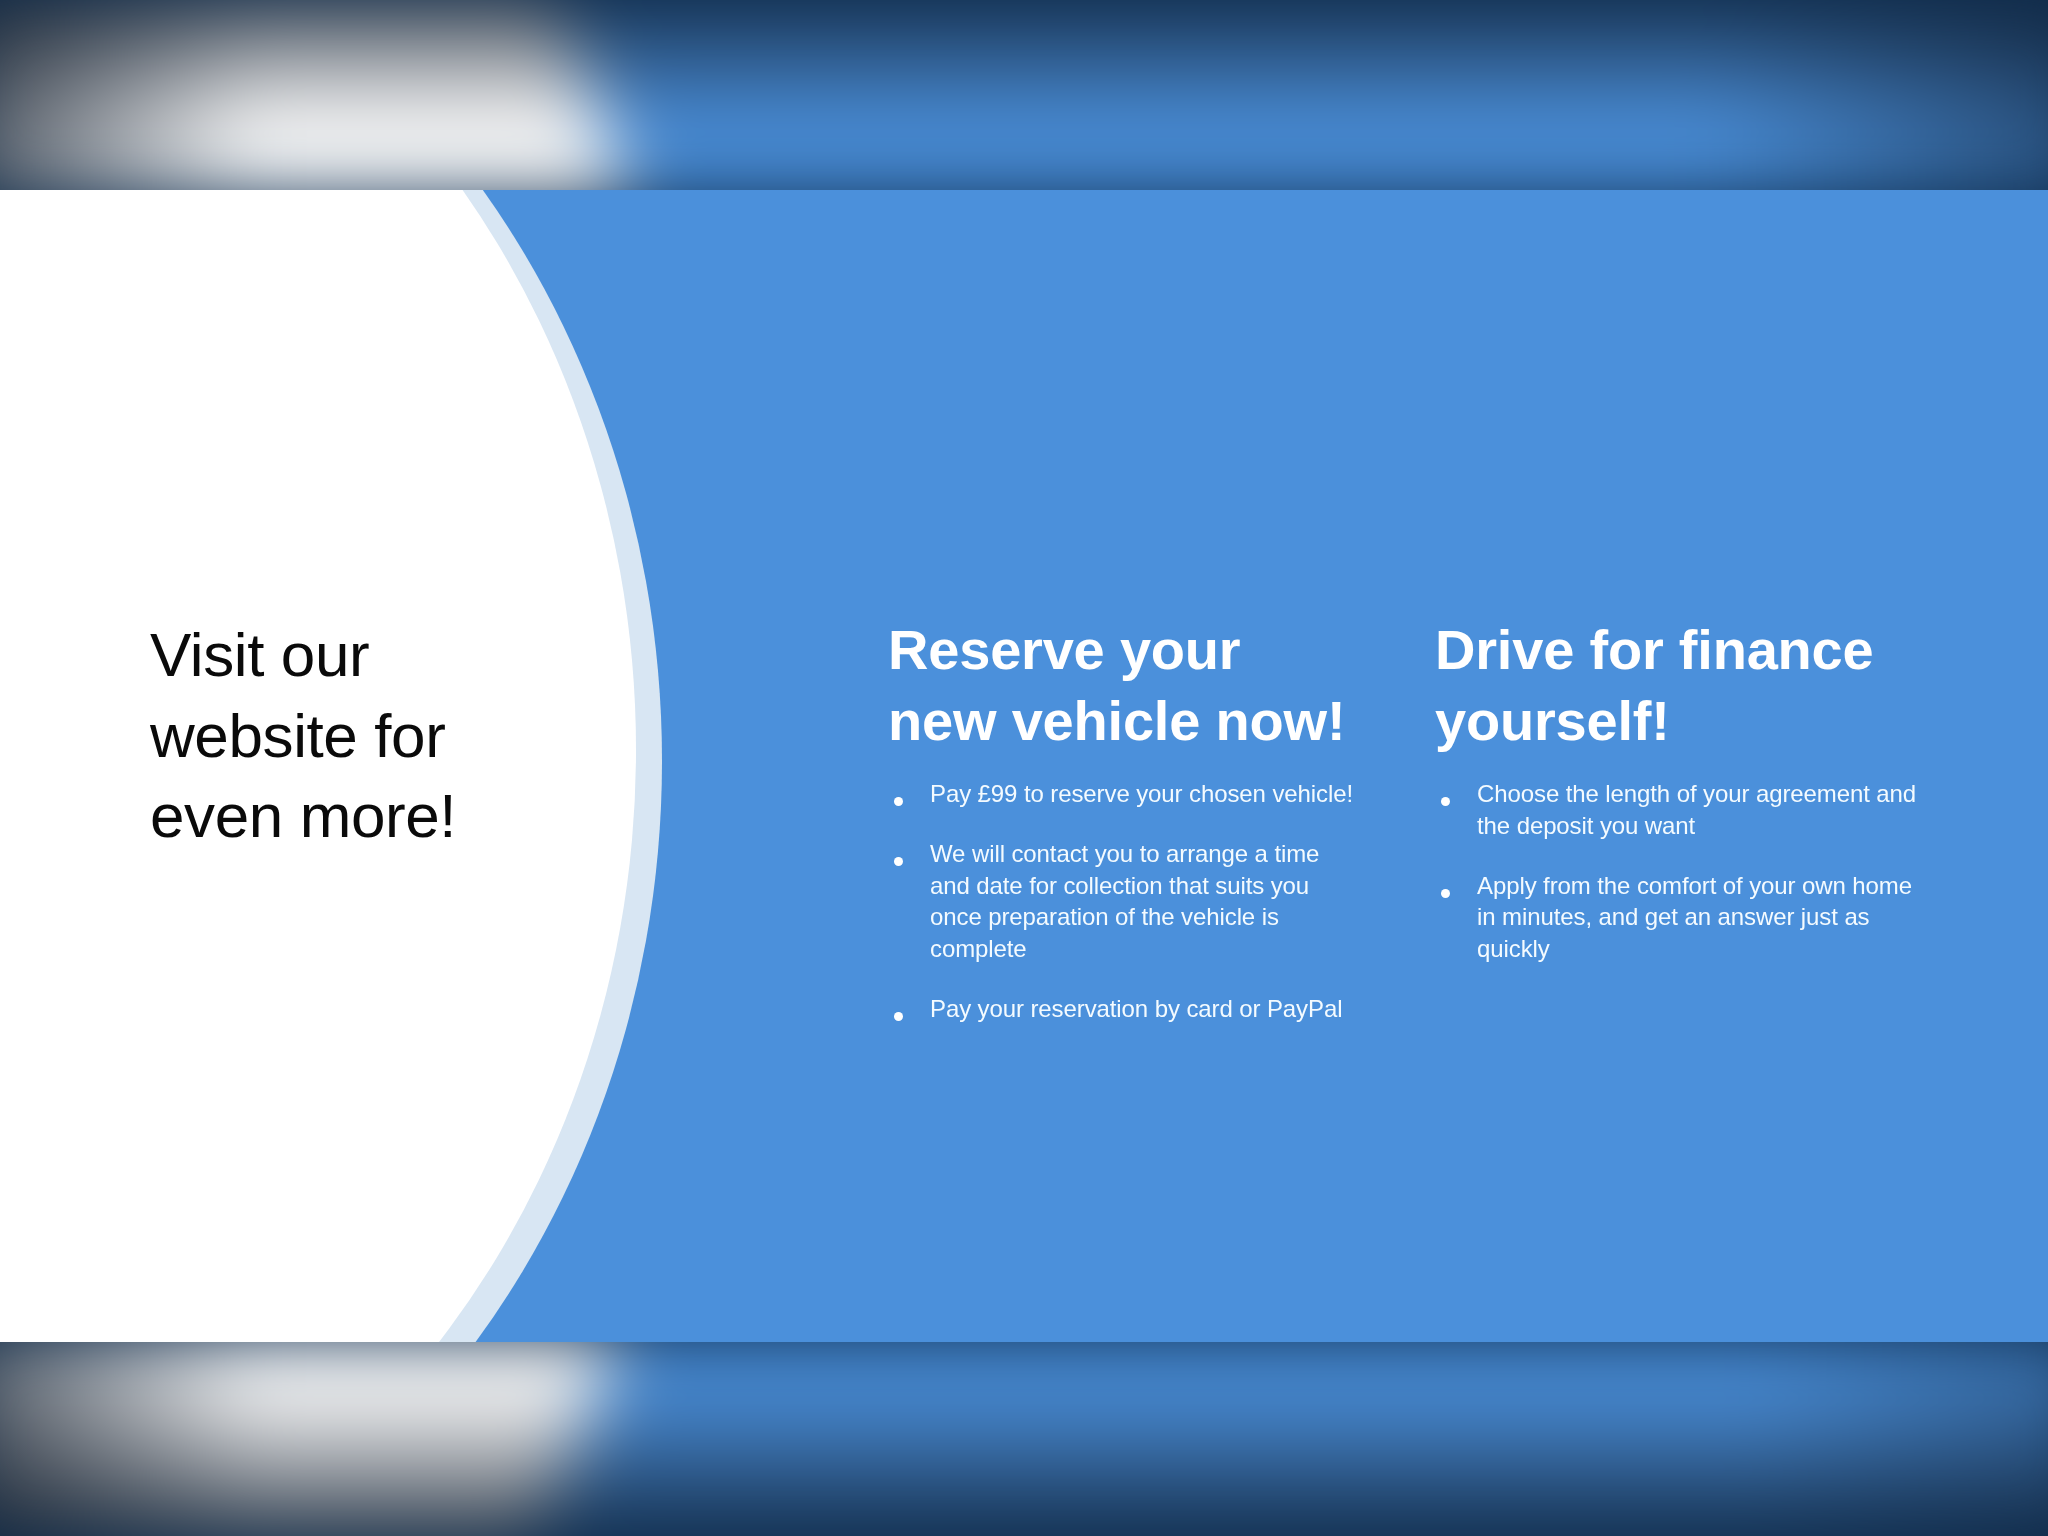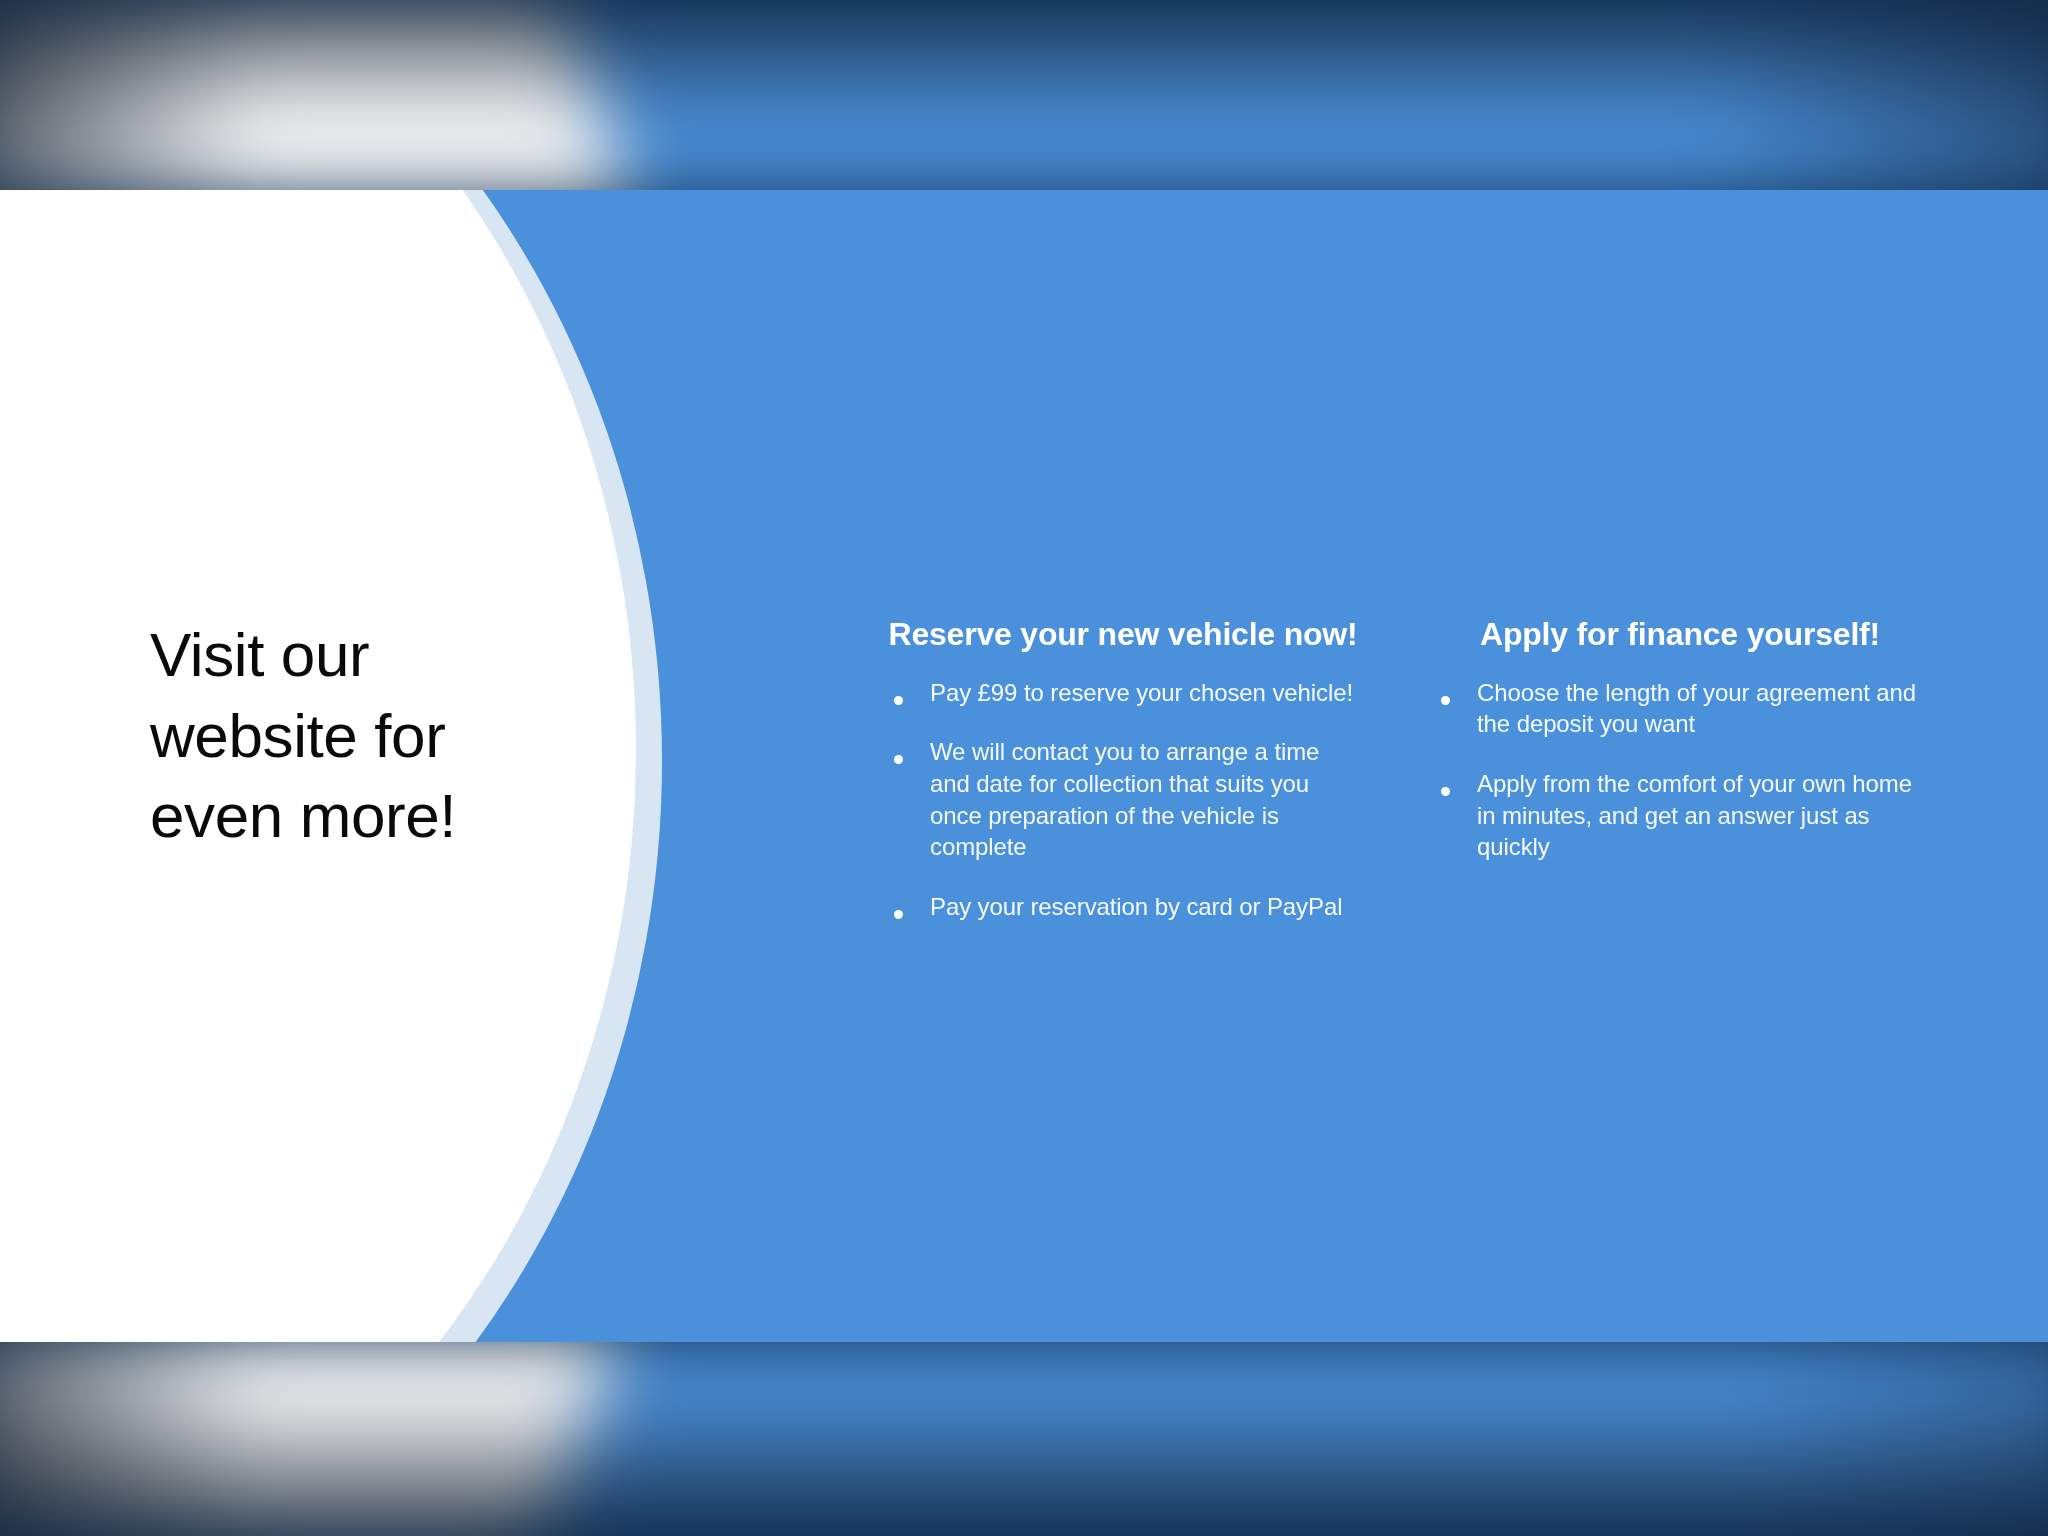--- a/index.html
+++ b/index.html
@@ -125,26 +125,25 @@
   
   .col {
     position: absolute;
     top: 424px;
   }
   .col.mid   { left: 888px;  width: 470px; }
   .col.right { left: 1435px; width: 490px; }
 
   .col-heading {
     color: #ffffff;
-    font-size: 32px;
+    font-size: 56px;
     font-weight: 700;
     line-height: 1.27;
     letter-spacing: -0.2px;
     margin: 0 0 22px 0;
-    text-align: center;
   }
 
   .bullets { margin: 0; padding: 0; list-style: none; }
 
   .bullet {
     position: relative;
     color: #f4fbff;
     font-size: 24px;
     line-height: 1.32;
     font-weight: 400;
@@ -205,21 +204,21 @@
           <span>We will contact you to arrange a time and date for collection that suits you once preparation of the vehicle is complete</span>
         </li>
         <li class="bullet">
           <span class="dot"></span>
           <span>Pay your reservation by card or PayPal</span>
         </li>
       </ul>
     </div>
 
     <div class="col right">
-      <h2 class="col-heading">Apply for finance yourself!</h2>
+      <h2 class="col-heading">Drive for finance yourself!</h2>
       <ul class="bullets">
         <li class="bullet">
           <span class="dot"></span>
           <span>Choose the length of your agreement and the deposit you want</span>
         </li>
         <li class="bullet">
           <span class="dot"></span>
           <span>Apply from the comfort of your own home in minutes, and get an answer just as quickly</span>
         </li>
       </ul>

